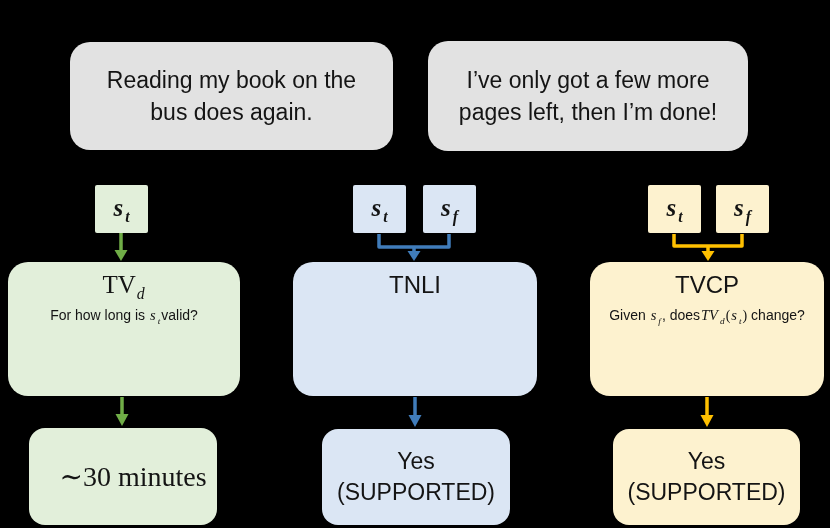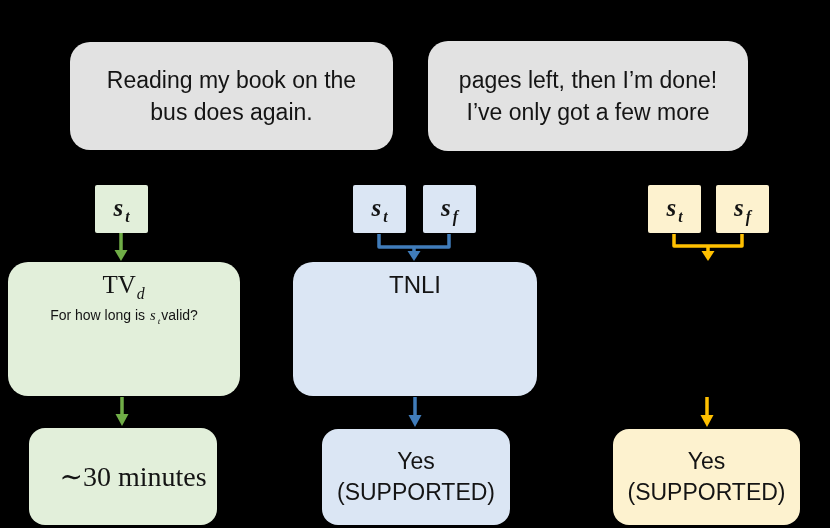--- a/index.html
+++ b/index.html
@@ -42,22 +42,22 @@
 </head>
 <body>
 
 <div id="canvas">
 
   <div class="box bubble bubble1">
       <div class="line">Reading my book on the</div>
       <div class="line">bus does again.</div>
     </div>
   <div class="box bubble bubble2">
+      <div class="line">I’ve only got a few more</div>
       <div class="line">pages left, then I’m done!</div>
-      <div class="line">I’ve only got a few more</div>
     </div>
 
   <div class="box chip green" style="left:95px;top:185px;">
       <div class="line"><span class="mi">s</span><sub class="mi">t</sub></div>
     </div>
   <div class="box task task1 green">
     <div class="task-title">
         <div class="line"><span class="mrm">TV</span><sub class="mi">d</sub></div>
       </div>
     <div class="task-body">
@@ -84,20 +84,29 @@
       <div class="line">Yes</div>
       <div class="line">(SUPPORTED)</div>
     </div>
 
   <div class="box chip yellow" style="left:648px;top:185px;">
       <div class="line"><span class="mi">s</span><sub class="mi">t</sub></div>
     </div>
   <div class="box chip yellow" style="left:716px;top:185px;">
       <div class="line"><span class="mi">s</span><sub class="mi">f</sub></div>
     </div>
+  <div class="box task task3 yellow">
+    <div class="task-title">
+        <div class="line">TVCP</div>
+      </div>
+    <div class="task-body">
+        <div class="line">Given <span class="mi">s</span><sub class="mi">f</sub>, does</div>
+        <div class="line"><span class="mi">TV</span><sub class="mi">d</sub><span class="mrm">(</span><span class="mi">s</span><sub class="mi">t</sub><span class="mrm">)</span> change?</div>
+      </div>
+  </div>
   <div class="box answer answer3 yellow">
       <div class="line">Yes</div>
       <div class="line">(SUPPORTED)</div>
     </div>
 
   <svg id="overlay" viewBox="0 0 830 528" xmlns="http://www.w3.org/2000/svg">
     <g style="stroke:var(--green-arrow);fill:var(--green-arrow);">
       <line class="stroke" x1="121" y1="233" x2="121" y2="251"></line>
       <polygon points="114.5,250 127.5,250 121,261" stroke="none"></polygon>
     </g>

